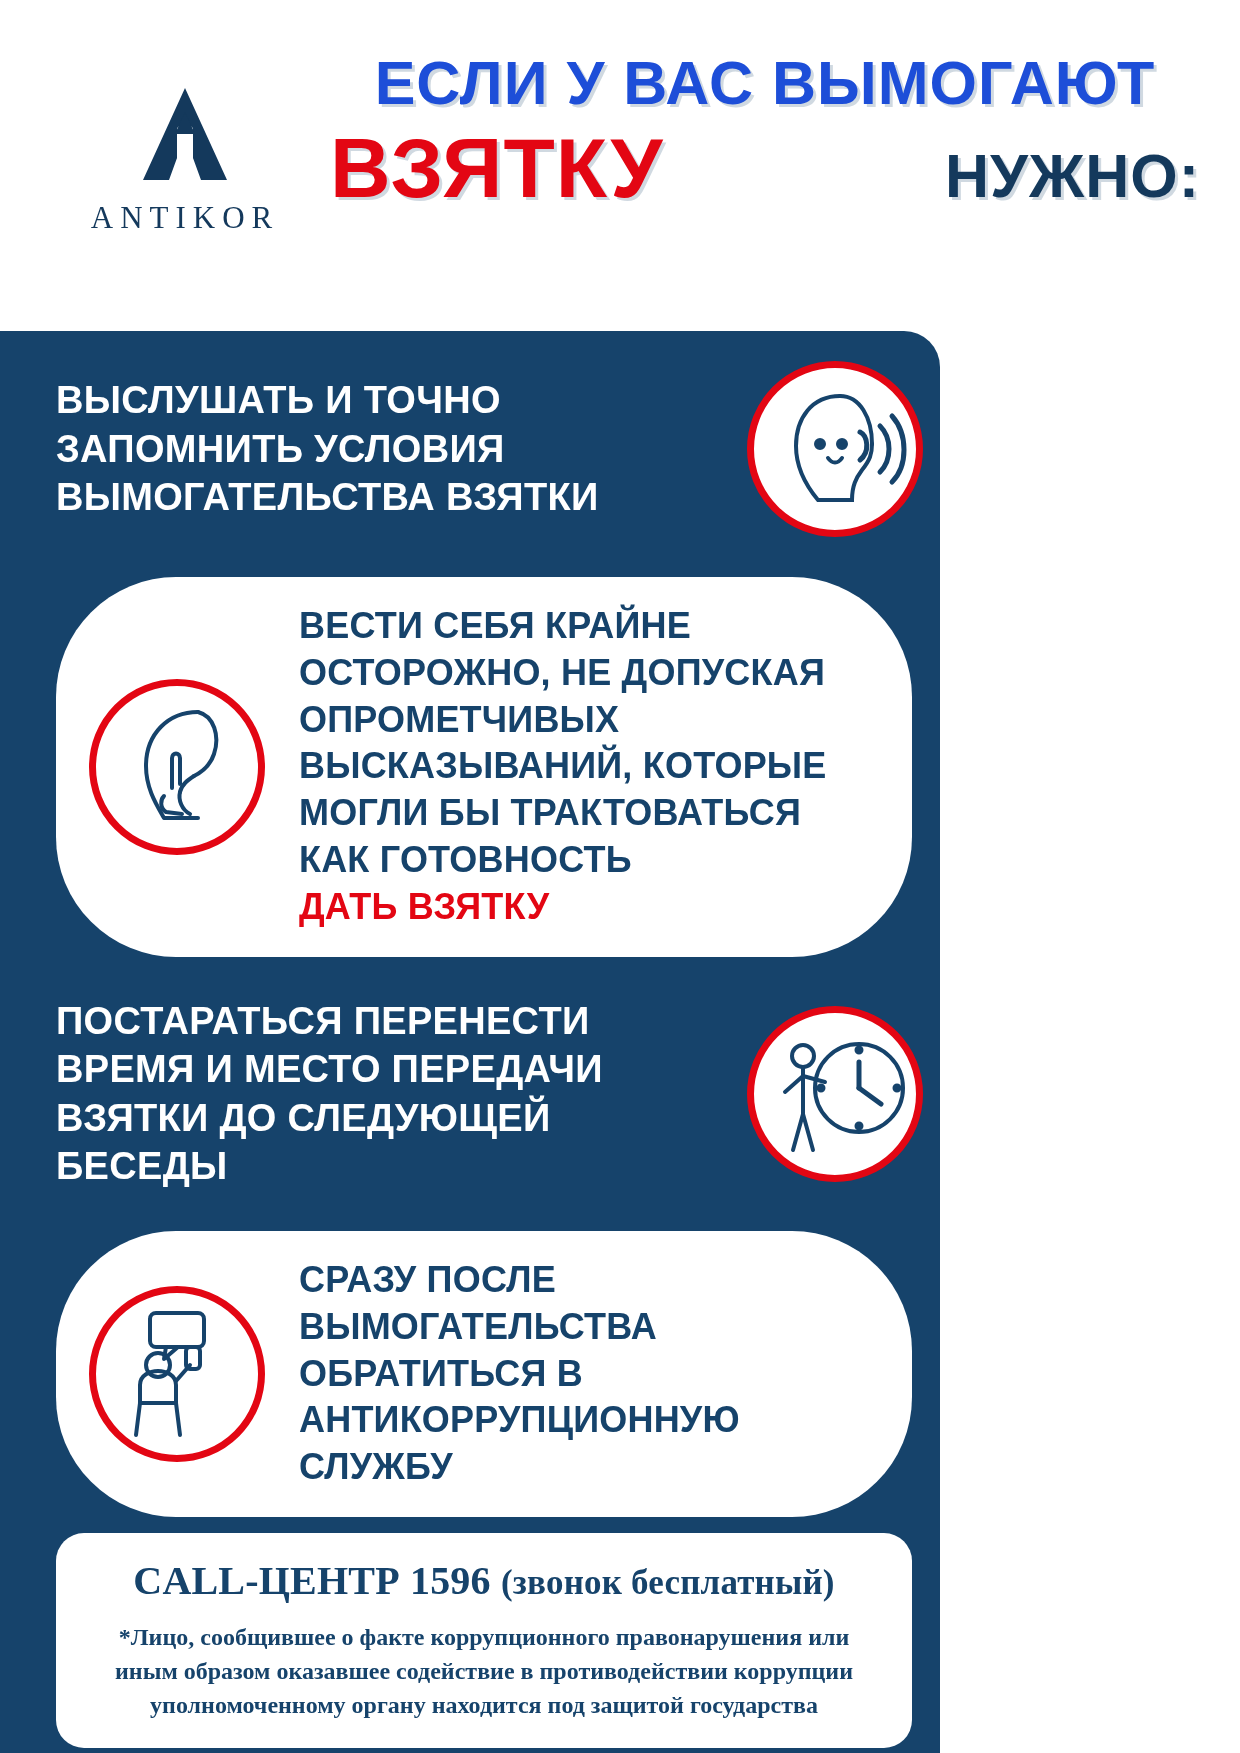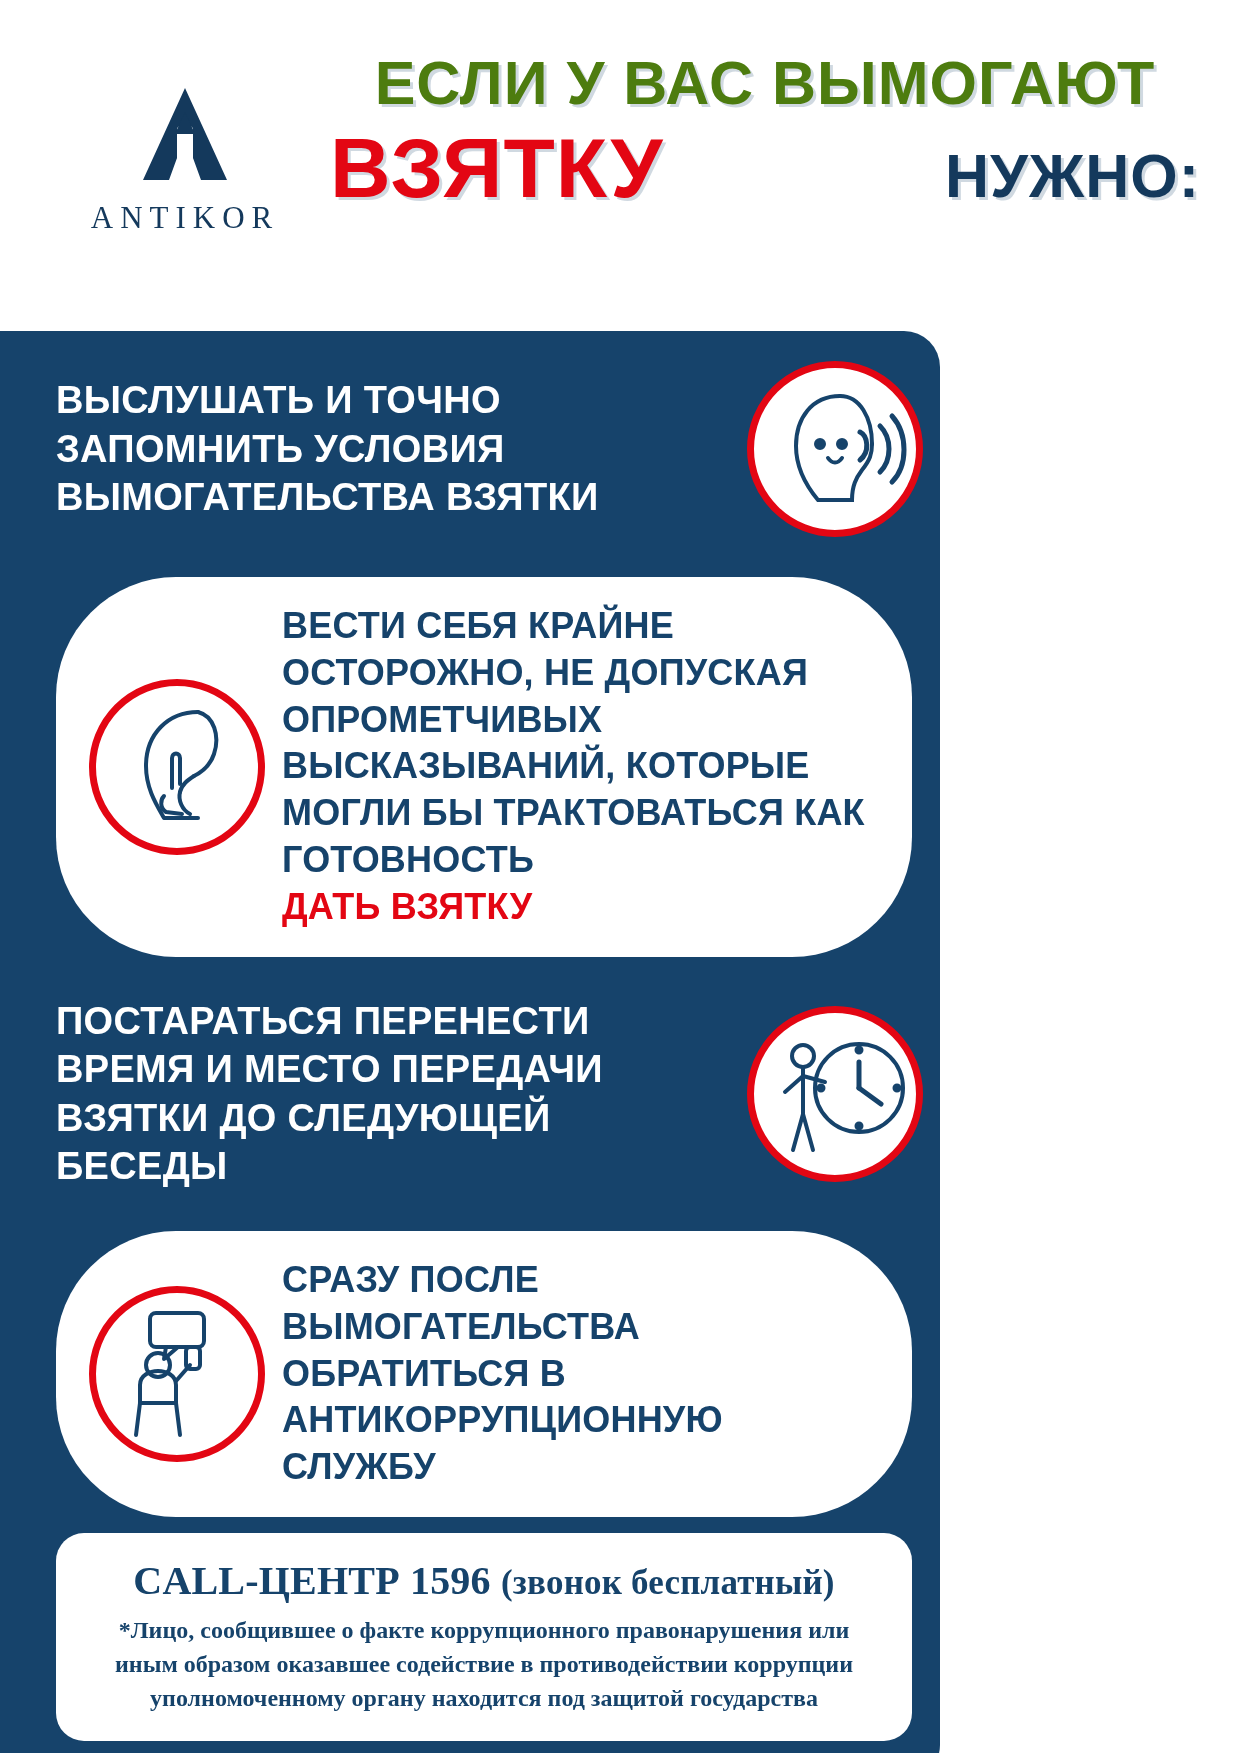--- a/index.html
+++ b/index.html
@@ -48,21 +48,21 @@
     font-family: "Liberation Serif", serif;
   }
   .title-block {
     flex: 1;
     padding-right: 40px;
     text-align: center;
   }
   .title-line1 {
     font-size: 61px;
     font-weight: bold;
-    color: #4d7c0f;
+    color: #1d4ed8;
     letter-spacing: 1px;
     text-shadow: 3px 3px 0 rgba(170,185,200,0.55);
     line-height: 1.02;
     white-space: nowrap;
   }
   .title-line2 {
     margin-top: 6px;
     display: flex;
     align-items: baseline;
     justify-content: space-between;
@@ -125,20 +125,21 @@
 
   
   .row-white {
     background: #ffffff;
     border-radius: 120px;
     margin: 10px 28px 10px 56px;
     display: flex;
     align-items: center;
     padding: 26px 40px 26px 16px;
     box-sizing: border-box;
+    gap: 17px;
   }
   .row-white .icon-wrap {
     flex: 0 0 210px;
     display: flex;
     justify-content: center;
     align-items: center;
   }
   .row-white .row-text {
     flex: 1;
     color: #16436b;
@@ -177,21 +178,21 @@
     color: #16436b;
     font-size: 40px;
     font-weight: bold;
     font-family: "Liberation Serif", serif;
     letter-spacing: 0.2px;
   }
   .callcenter .small {
     font-size: 35px;
   }
   .disclaimer {
-    margin-top: 9px;
+    margin-top: 16px;
     color: #16436b;
     font-size: 24px;
     font-weight: bold;
     font-family: "Liberation Serif", serif;
     line-height: 1.42;
   }
 </style>
 </head>
 <body>
 

